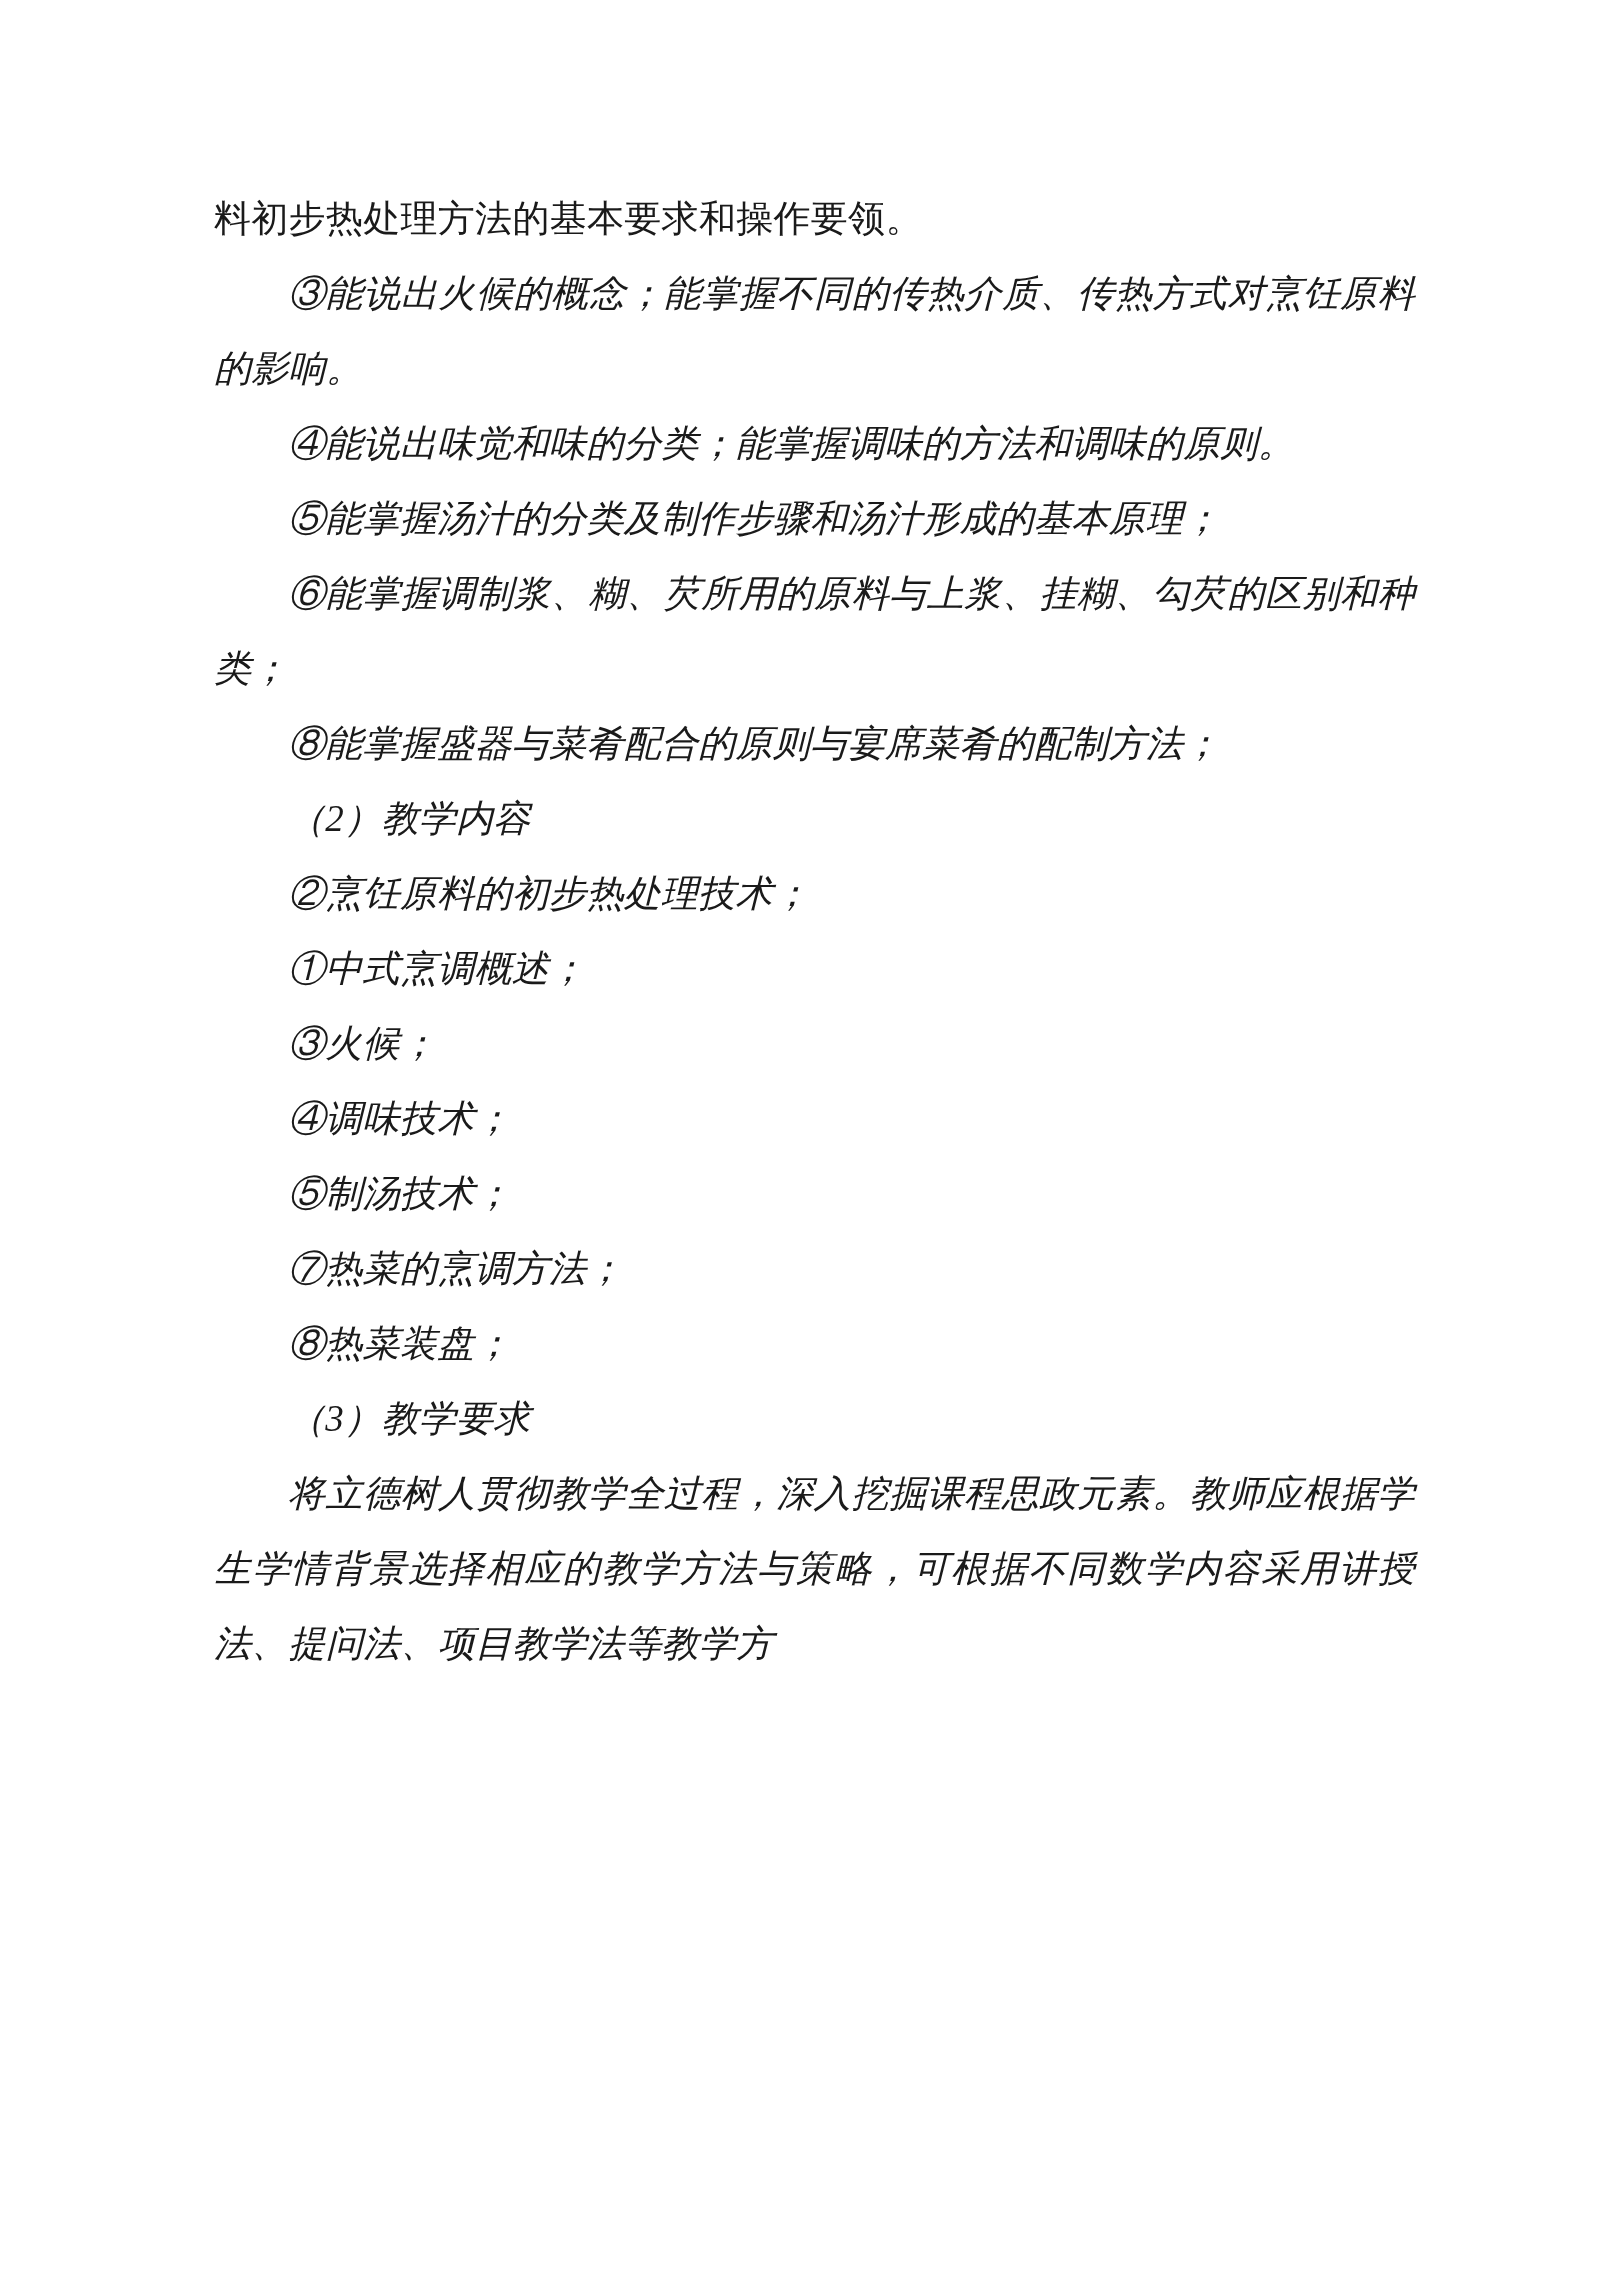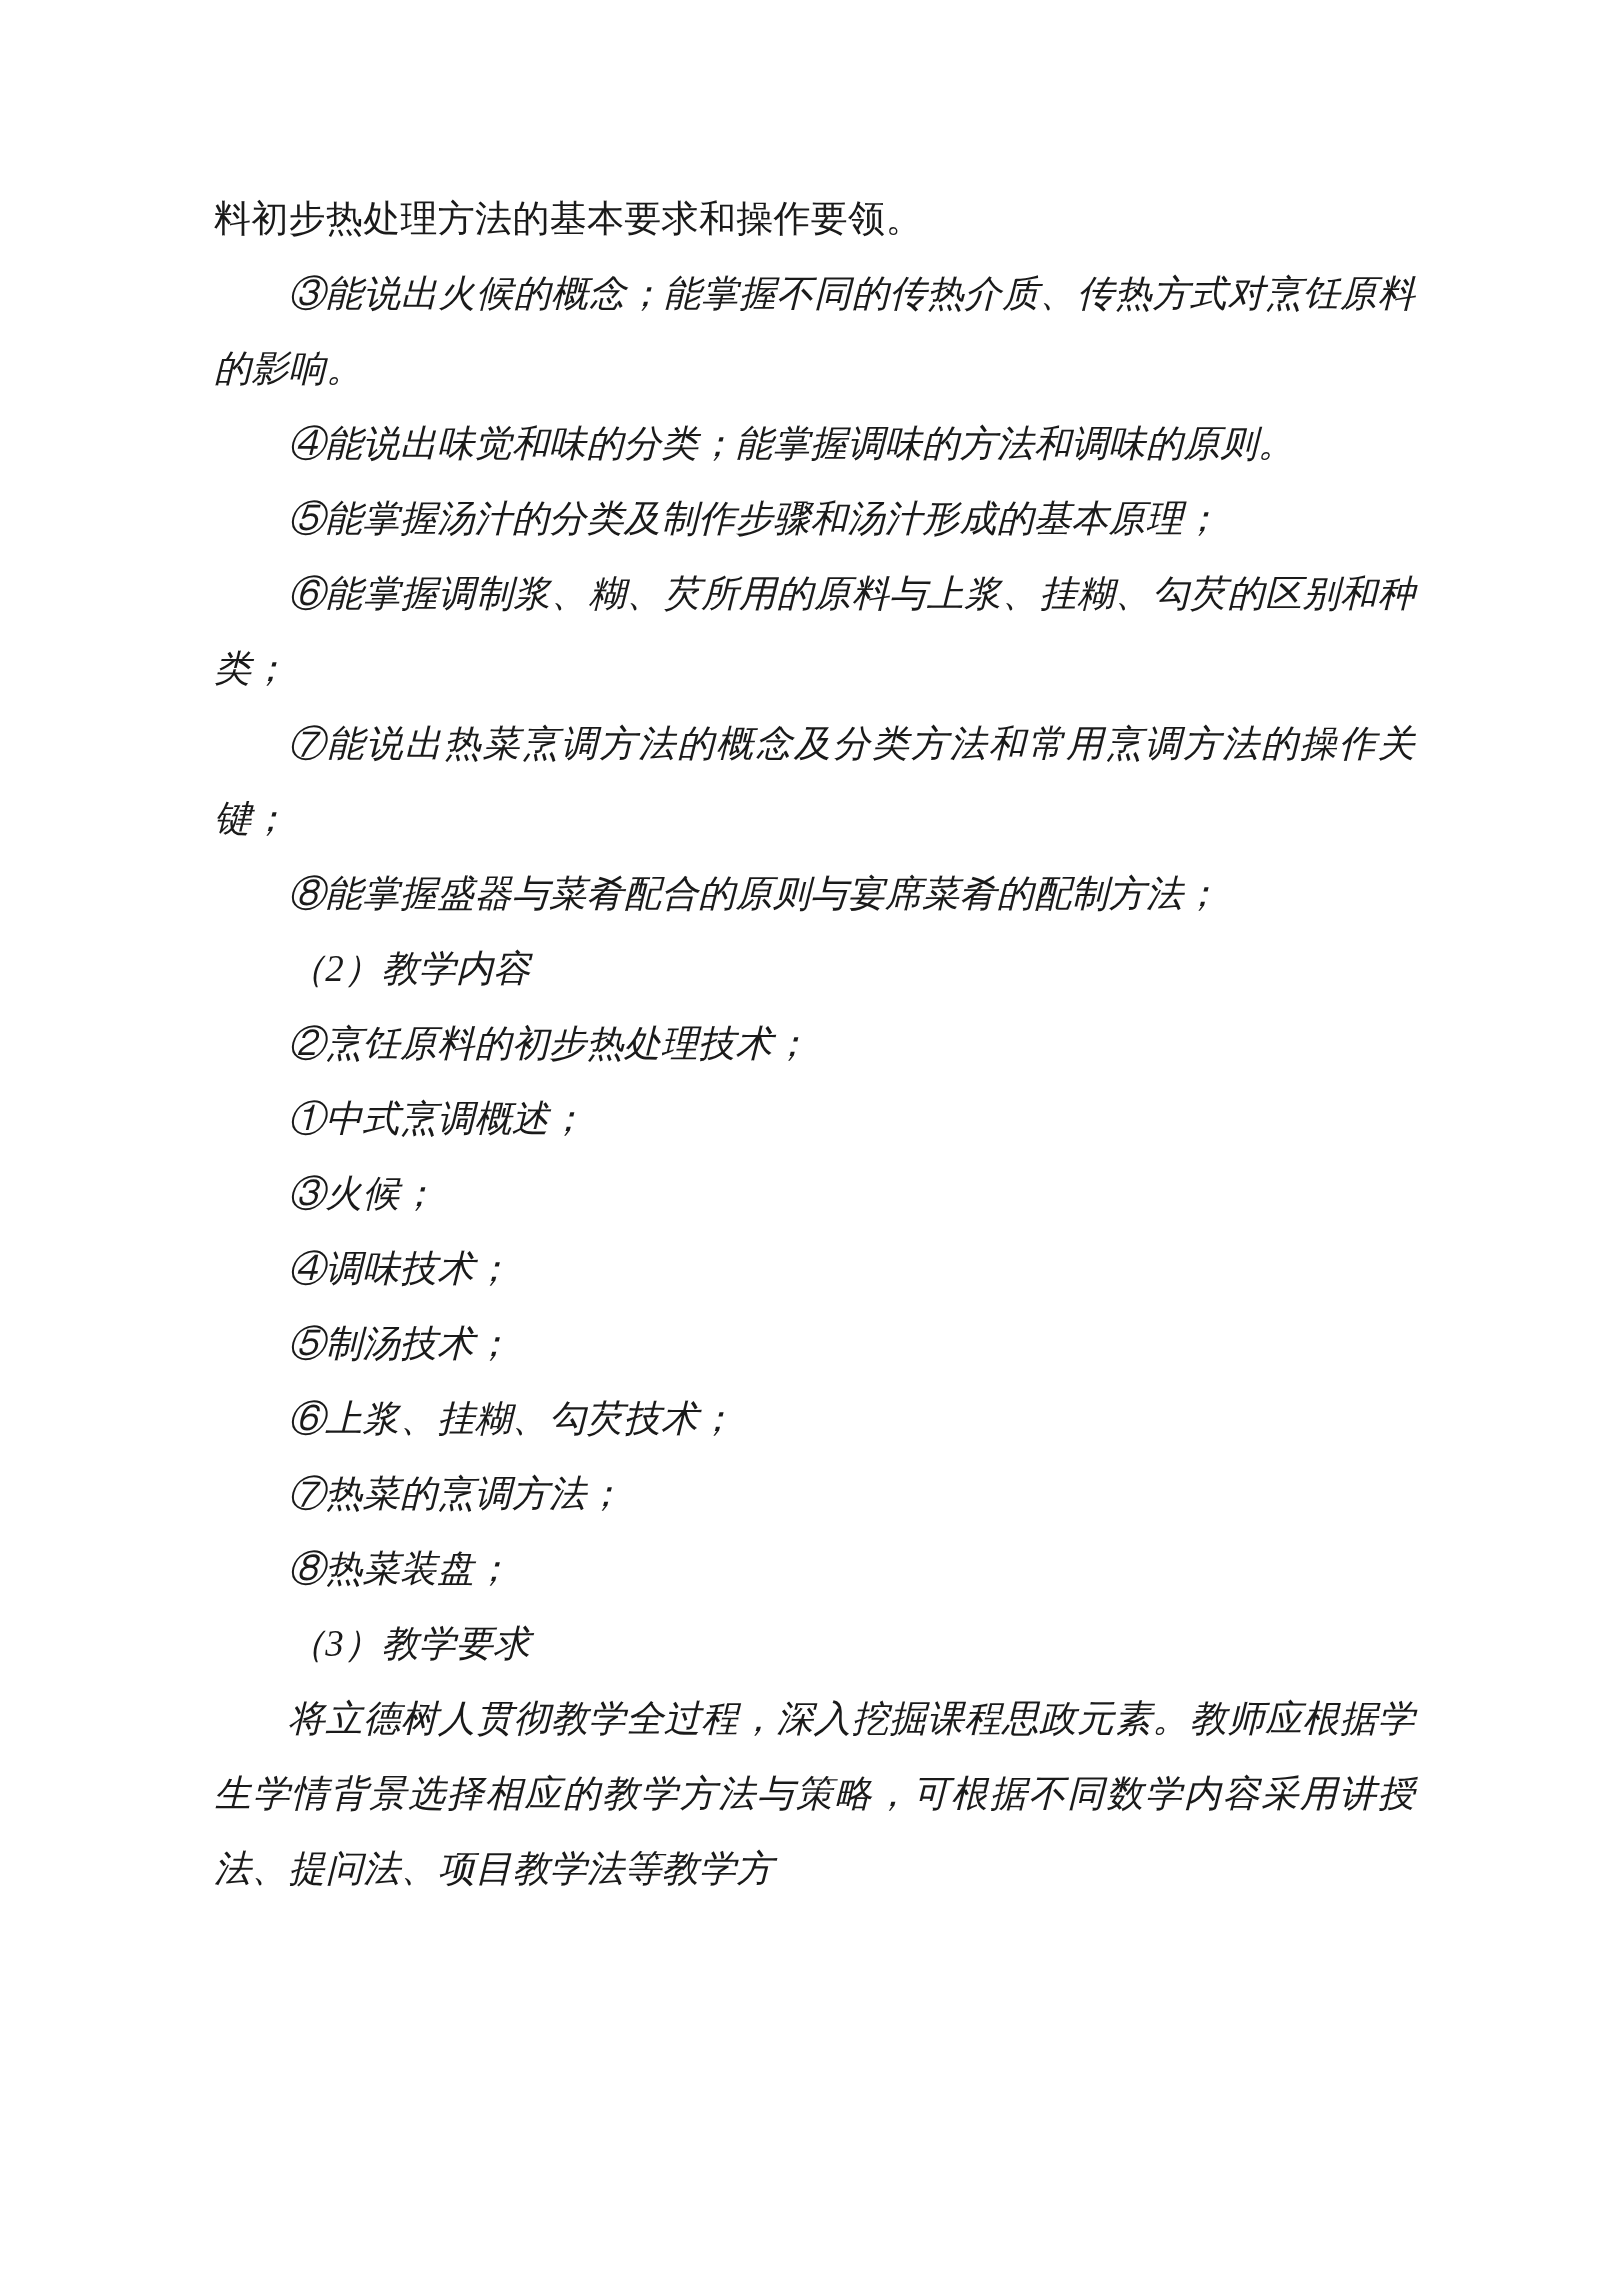--- a/index.html
+++ b/index.html
@@ -60,29 +60,27 @@
 <body>
 
 <div class="page">
 
   <div class="content">
     <p class="para noindent">料初步热处理方法的基本要求和操作要领。</p>
     <p class="para indent">③能说出火候的概念；能掌握不同的传热介质、传热方式对烹饪原料的影响。</p>
     <p class="para indent">④能说出味觉和味的分类；能掌握调味的方法和调味的原则。</p>
     <p class="para indent">⑤能掌握汤汁的分类及制作步骤和汤汁形成的基本原理；</p>
     <p class="para indent">⑥能掌握调制浆、糊、芡所用的原料与上浆、挂糊、勾芡的区别和种类；</p>
-    <p class="para indent">⑦能说出热菜烹调方法的概念及分类方法和常用烹调方法的操作关键；</p>
     <p class="para indent">⑧能掌握盛器与菜肴配合的原则与宴席菜肴的配制方法；</p>
     <p class="para indent">（2）教学内容</p>
     <p class="para indent">②烹饪原料的初步热处理技术；</p>
     <p class="para indent">①中式烹调概述；</p>
     <p class="para indent">③火候；</p>
     <p class="para indent">④调味技术；</p>
     <p class="para indent">⑤制汤技术；</p>
-    <p class="para indent">⑥上浆、挂糊、勾芡技术；</p>
     <p class="para indent">⑦热菜的烹调方法；</p>
     <p class="para indent">⑧热菜装盘；</p>
     <p class="para indent">（3）教学要求</p>
     <p class="para indent">将立德树人贯彻教学全过程，深入挖掘课程思政元素。教师应根据学生学情背景选择相应的教学方法与策略，可根据不同数学内容采用讲授法、提问法、项目教学法等教学方</p>
   </div>
 
   <div class="footer">
     <span class="footer-inner">－ 14 －</span>
   </div>
 

